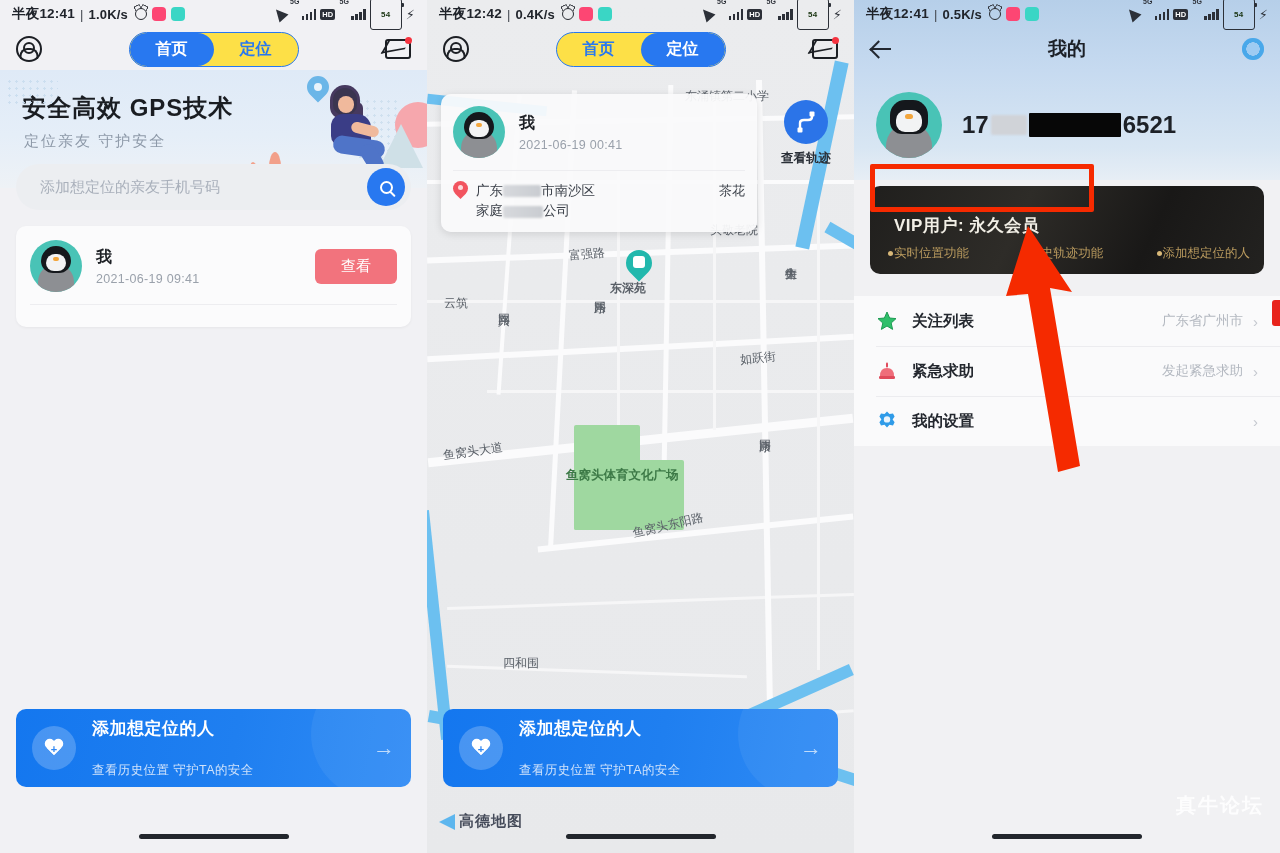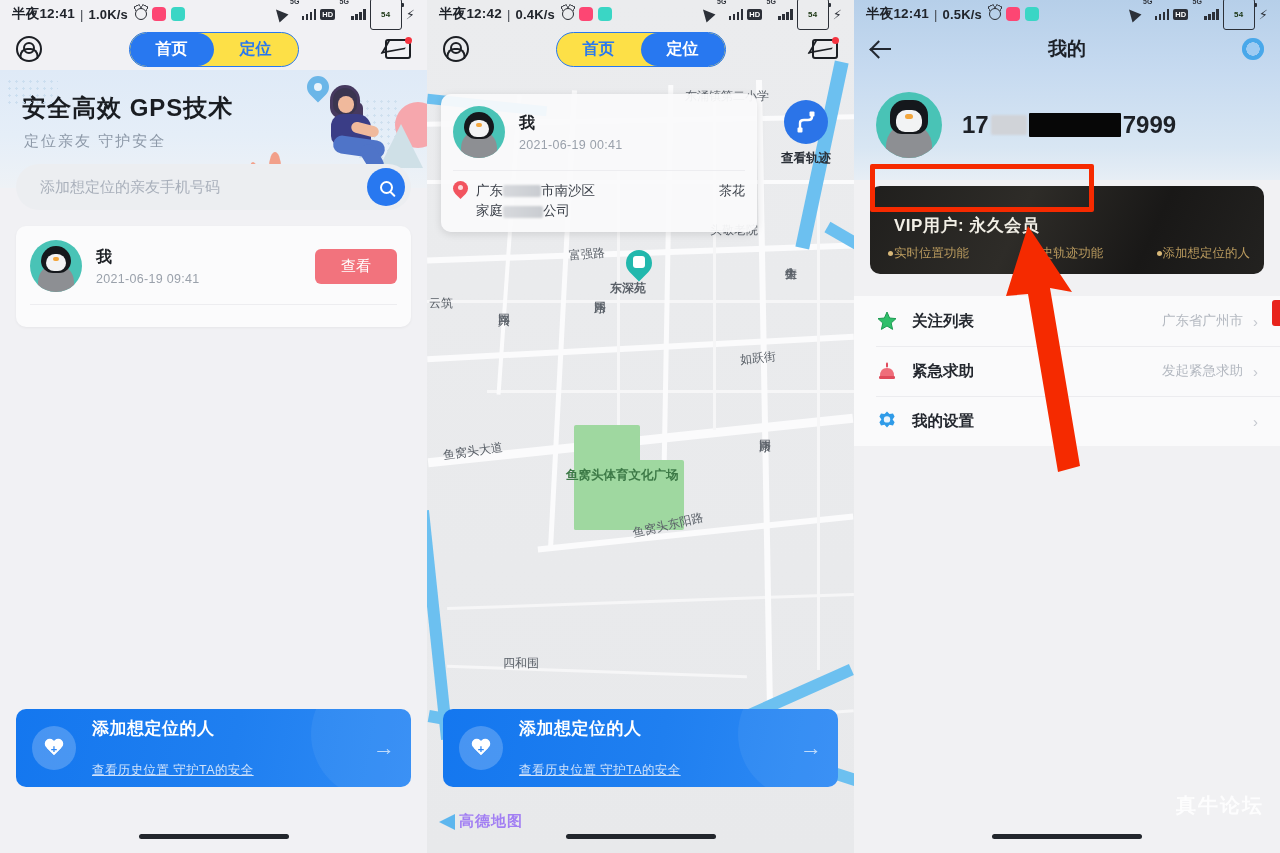--- a/index.html
+++ b/index.html
@@ -170,21 +170,21 @@
              display:flex;align-items:center;justify-content:center;flex:none;}
   .heart { position:relative; width:20px;height:18px; }
   .heart:before,.heart:after{content:"";position:absolute;top:0;width:10px;height:16px;
     background:#fff;border-radius:10px 10px 0 0;}
   .heart:before{left:10px;transform:rotate(-45deg);transform-origin:0 100%;}
   .heart:after{left:0;transform:rotate(45deg);transform-origin:100% 100%;}
   .heart span{position:absolute;left:50%;top:5px;transform:translateX(-50%);z-index:2;
     color:#2f86f2;font-size:11px;font-weight:700;line-height:1;}
   .cta-txt { margin-left:16px; }
   .cta-txt .t1{font-size:17px;font-weight:700;color:#fff;letter-spacing:.5px;}
-  .cta-txt .t2{font-size:12.5px;color:#cfe2fb;margin-top:22px;letter-spacing:.4px;text-decoration:underline;}
+  .cta-txt .t2{font-size:12.5px;color:#cfe2fb;margin-top:22px;letter-spacing:.4px;}
   .cta-arrow { margin-left:auto; color:#bcd9fb; font-size:22px; line-height:1; }
 
   
   .homebar {
     position:absolute; left:50%; transform:translateX(-50%); bottom:14px;
     width:150px;height:5px;border-radius:3px;background:#22262c;
   }
 
   
   .map { position:absolute; inset:0; background:#e9eaec; }
@@ -196,21 +196,21 @@
   .park { position:absolute; background:#9fd8a0; }
   .mlabel { position:absolute; font-size:12px; color:#5a6068; white-space:nowrap; font-weight:500;}
   .mlabel.green { color:#3d7a47; font-weight:700; font-size:12.5px; text-align:center;}
   .mlabel.vert { writing-mode:vertical-rl; }
   .mpin { position:absolute; width:26px;height:26px; }
   .mpin i{display:block;width:26px;height:26px;border-radius:50% 50% 50% 0;background:#22b8ad;transform:rotate(-45deg);}
   .mpin b{position:absolute;left:7px;top:6px;width:12px;height:12px;border-radius:3px;background:#fff;}
   .amap { position:absolute; left:12px; bottom:22px; display:flex; align-items:center; gap:4px; opacity:.75;}
   .amap .tri{width:0;height:0;border-top:8px solid transparent;border-bottom:8px solid transparent;
     border-right:16px solid #2fa6f0;}
-  .amap span{font-size:15px;font-weight:700;color:#8b5cf6;letter-spacing:1px;}
+  .amap span{font-size:15px;font-weight:700;color:#0f172a;letter-spacing:1px;}
 
   
   .mapcard {
     position:absolute; left:14px; top:24px; width:316px; background:rgba(250,250,251,.94);
     border-radius:10px; padding:12px 12px 10px; box-shadow:0 2px 8px rgba(0,0,0,.12);
   }
   .track-btn { position:absolute; left:342px; top:30px; width:74px; text-align:center; }
   .track-circ { width:44px;height:44px;border-radius:50%;background:#2b74e8;margin:0 auto;
     display:flex;align-items:center;justify-content:center;}
   .track-circ svg{display:block;}
@@ -434,21 +434,21 @@
       <div class="water" style="left:300px;top:690px;width:130px;height:12px;transform:rotate(-24deg);"></div>
       <div class="water" style="left:330px;top:760px;width:110px;height:12px;transform:rotate(18deg);"></div>
 
       <div class="park" style="left:147px;top:425px;width:66px;height:105px;border-radius:2px;"></div>
       <div class="park" style="left:147px;top:460px;width:110px;height:70px;border-radius:2px;"></div>
 
       <div class="mlabel" style="left:258px;top:88px;">东涌镇第二小学</div>
       <div class="mlabel" style="left:283px;top:222px;">头敬老院</div>
       <div class="mlabel" style="left:142px;top:246px;transform:rotate(-5deg);">富强路</div>
       <div class="mlabel" style="left:183px;top:280px;font-weight:600;">东深苑</div>
-      <div class="mlabel" style="left:2px;top:295px;">云筑</div>
+      <div class="mlabel" style="left:17px;top:295px;">云筑</div>
       <div class="mlabel vert" style="left:68px;top:304px;">同兴路</div>
       <div class="mlabel vert" style="left:164px;top:292px;">同乐路</div>
       <div class="mlabel vert" style="left:355px;top:258px;">鱼牛大街</div>
       <div class="mlabel" style="left:313px;top:350px;transform:rotate(-6deg);">如跃街</div>
       <div class="mlabel" style="left:16px;top:443px;transform:rotate(-8deg);">鱼窝头大道</div>
       <div class="mlabel green" style="left:139px;top:467px;width:94px;line-height:1.35;">鱼窝头体育文化广场</div>
       <div class="mlabel" style="left:205px;top:517px;transform:rotate(-13deg);">鱼窝头东阳路</div>
       <div class="mlabel vert" style="left:329px;top:430px;">同康路</div>
       <div class="mlabel" style="left:76px;top:655px;">四和围</div>
 
@@ -616,21 +616,21 @@
         <span class="phead" style="width:38px;height:34px;top:8px;"></span>
         <span class="pface" style="width:26px;height:22px;top:18px;"></span>
         <span class="eye l" style="left:20px;top:17px;width:4px;height:4px;"></span>
         <span class="eye r" style="right:20px;top:17px;width:4px;height:4px;"></span>
         <span class="beak" style="top:22px;width:8px;height:5px;"></span>
       </div>
       <div class="p3-phone">
         <span>17</span>
         <span class="redact" style="width:36px;height:20px;background:#d0d3d8;"></span>
         <span style="display:inline-block;width:92px;height:24px;background:#070707;border-radius:1px;"></span>
-        <span>7999</span>
+        <span>6521</span>
       </div>
     </div>
 
     <div class="vipcard">
       <div class="vtitle">VIP用户: 永久会员</div>
       <div class="vfeats">
         <div class="vfeat">
           <span class="vdot"></span>
           <span>实时位置功能</span>
         </div>

